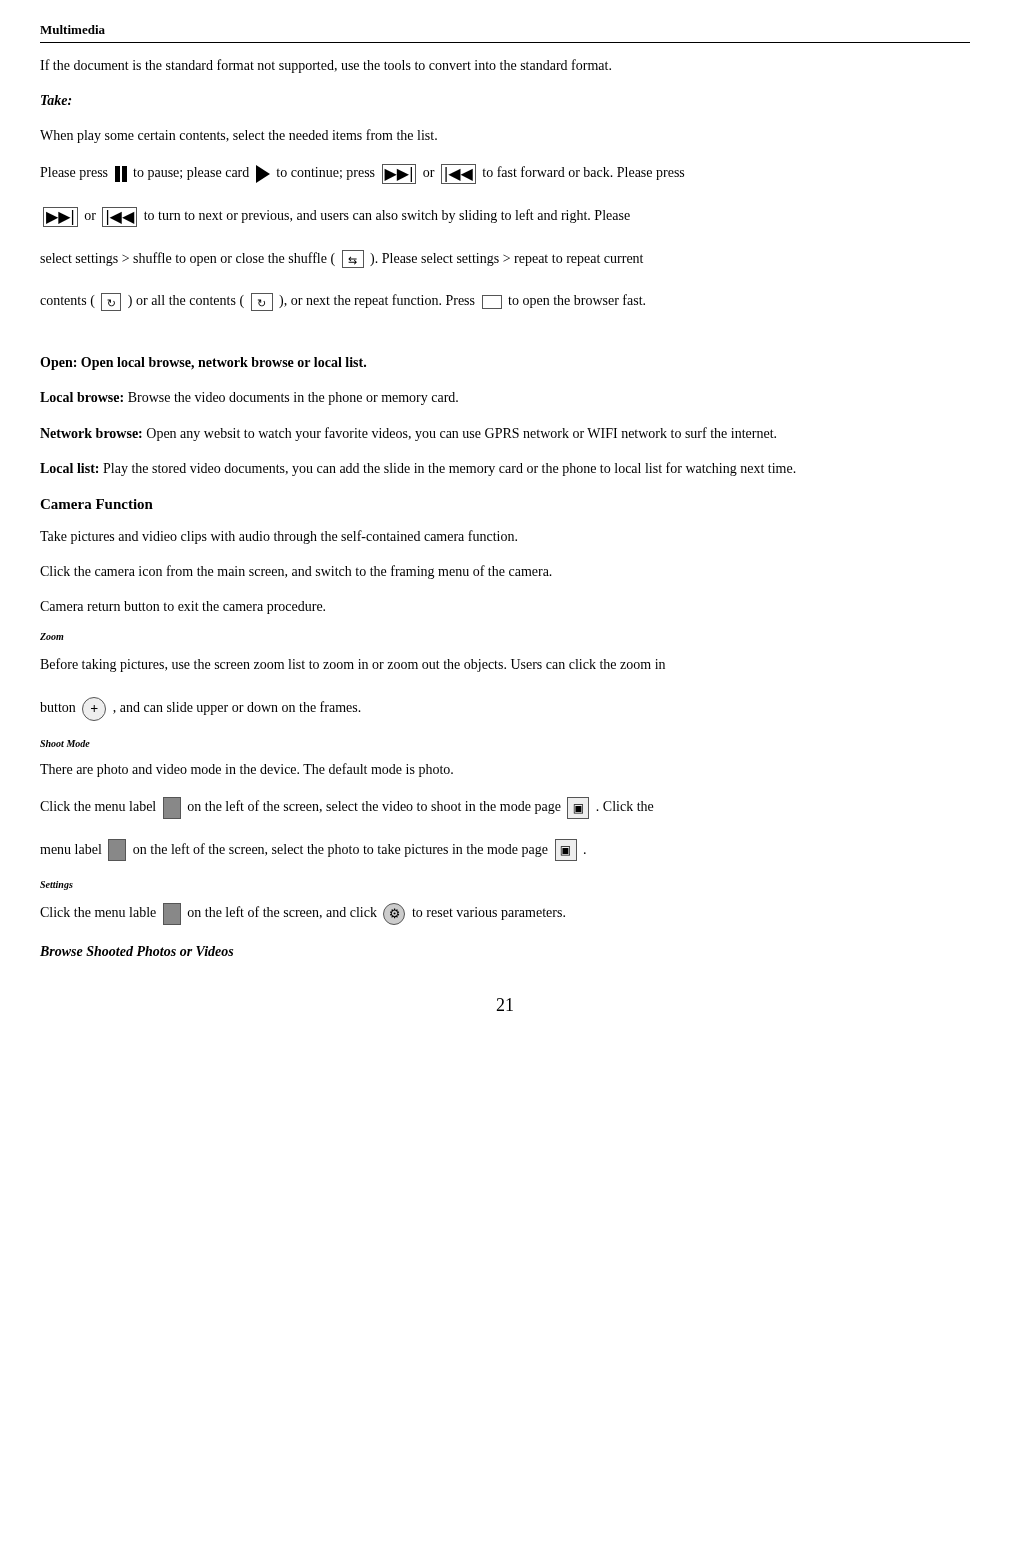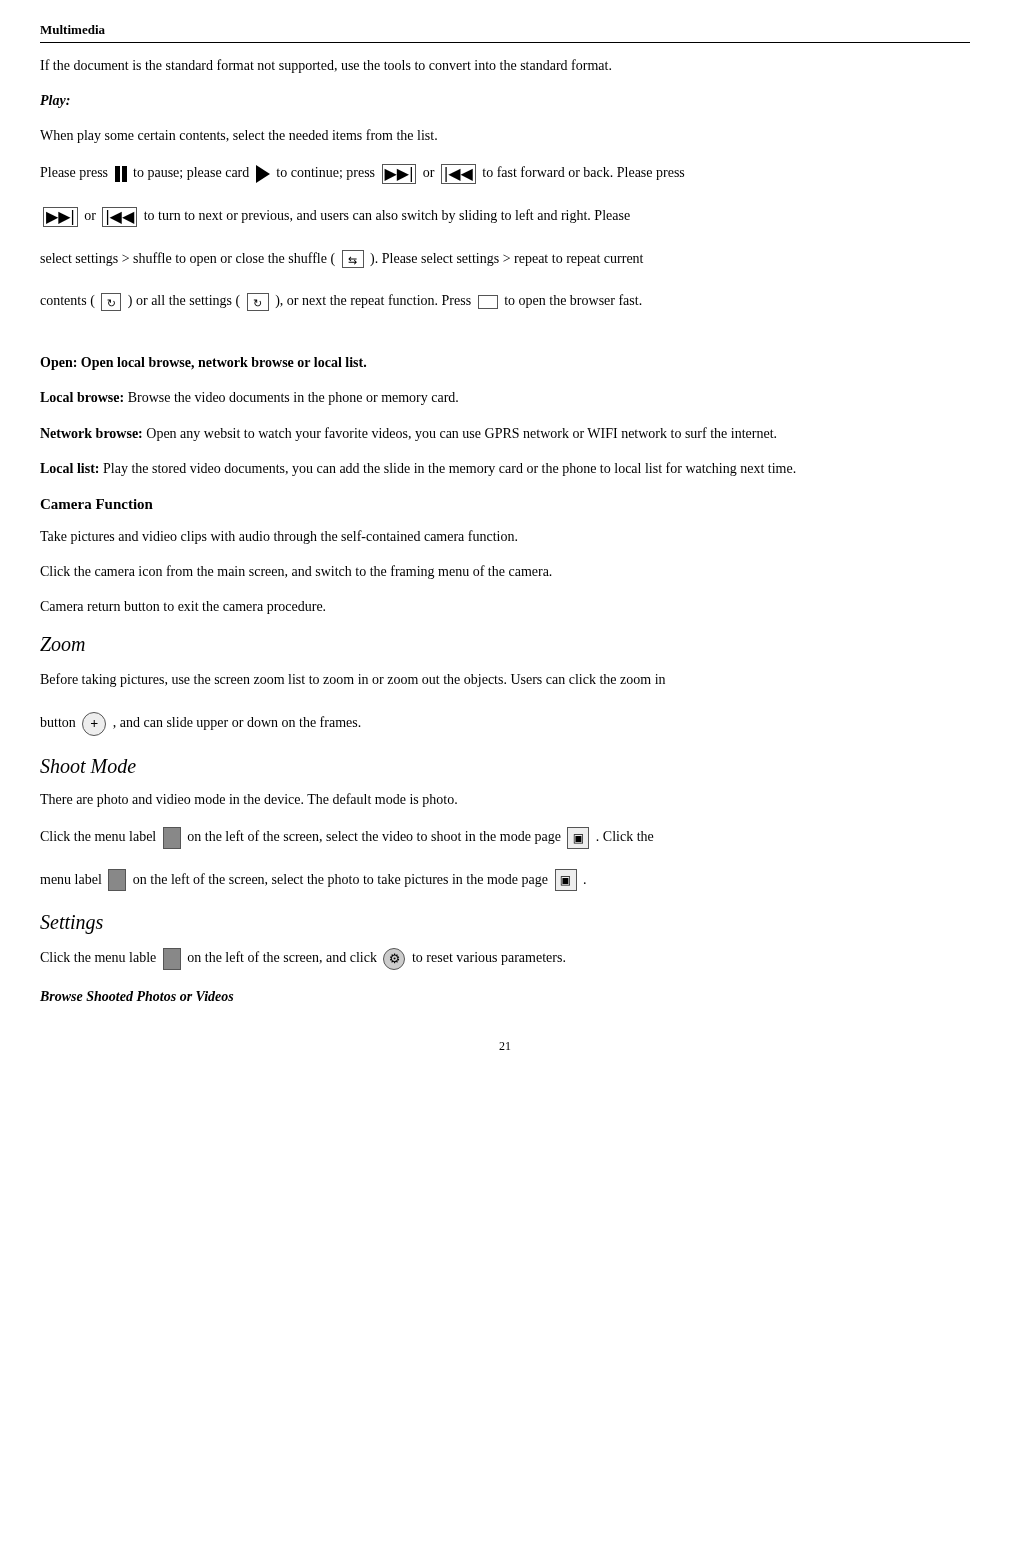--- a/index.html
+++ b/index.html
@@ -215,34 +215,34 @@
       position: absolute;
       top: 50%;
       left: 50%;
       transform: translate(-50%, -50%);
       font-size: 13px;
     }
 
     .page-number {
       text-align: center;
       margin-top: 30px;
-      font-size: 12px;
+      font-size: 18px;
     }
 
     .camera-section-heading {
       font-weight: bold;
       font-size: 15px;
       margin-top: 12px;
       margin-bottom: 8px;
     }
 
     .subsection-bold-italic {
-      font-weight: normal;
+      font-weight: bold;
       font-style: italic;
-      font-size: 20px;
+      font-size: 10px;
       margin-top: 0;
       margin-bottom: 6px;
     }
 
     .para-with-icon {
       margin-bottom: 12px;
       text-align: justify;
       line-height: 2.2;
     }
 
@@ -264,21 +264,21 @@
   <span>Multimedia</span>
 </div>
 
 
 <p class="para">
   <span>If the document is the standard format not supported, use the tools to convert into the standard format.</span>
 </p>
 
 
 <p class="para">
-  <strong><em><span>Play:</span></em></strong>
+  <strong><em><span>Take:</span></em></strong>
 </p>
 
 
 <p class="para">
   <span>When play some certain contents, select the needed items from the list.</span>
 </p>
 
 
 <p class="para-with-icon">
   <span>Please press</span>
@@ -316,21 +316,21 @@
   
   <span class="icon-shuffle inline-icon">⇆</span>
   <span>). Please select settings &gt; repeat to repeat current</span>
 </p>
 
 
 <p class="para-with-icon">
   <span>contents (</span>
   
   <span class="icon-repeat1 inline-icon">↻</span>
-  <span>) or all the settings (</span>
+  <span>) or all the contents (</span>
   
   <span class="icon-repeat-all inline-icon">↻</span>
   <span>), or next the repeat function. Press</span>
   
   <span class="icon-browser inline-icon"></span>
   <span>to open the browser fast.</span>
 </p>
 
 <br>
 
@@ -389,21 +389,21 @@
   <span class="icon-zoom-btn inline-icon"></span>
   <span>, and can slide upper or down on the frames.</span>
 </p>
 
 
 <p class="subsection-bold-italic">
   <span>Shoot Mode</span>
 </p>
 
 <p class="para">
-  <span>There are photo and vidieo mode in the device. The default mode is photo.</span>
+  <span>There are photo and video mode in the device. The default mode is photo.</span>
 </p>
 
 <p class="para-with-icon">
   <span>Click the menu label</span>
   
   <span class="icon-menu-label inline-icon"></span>
   <span>on the left of the screen, select the video to shoot in the mode page</span>
   
   <span class="icon-mode-page inline-icon"></span>
   <span>. Click the</span>

